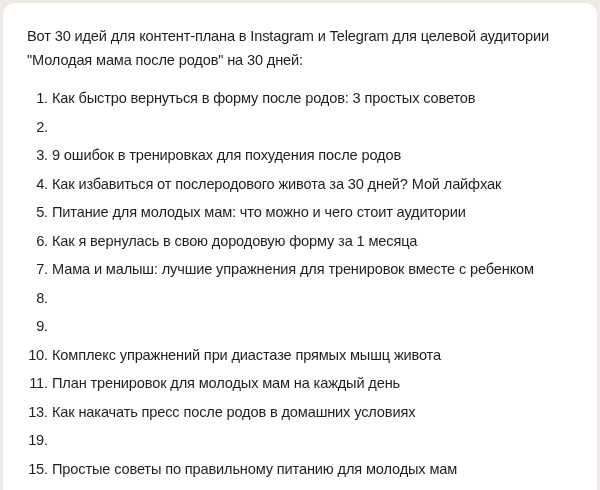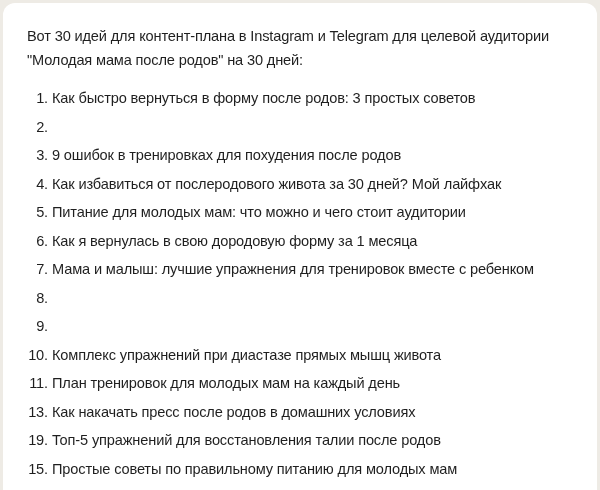--- a/index.html
+++ b/index.html
@@ -100,20 +100,19 @@
     <li>
         <span class="num">11.</span>
         <span class="txt">План тренировок для молодых мам на каждый день</span>
       </li>
     <li>
         <span class="num">13.</span>
         <span class="txt">Как накачать пресс после родов в домашних условиях</span>
       </li>
     <li>
         <span class="num">19.</span>
-        <span class="txt">Топ-5 упражнений для восстановления талии после родов</span>
       </li>
     <li>
         <span class="num">15.</span>
         <span class="txt">Простые советы по правильному питанию для молодых мам</span>
       </li>
   </ol>
 </div>
 
 </body></html>

